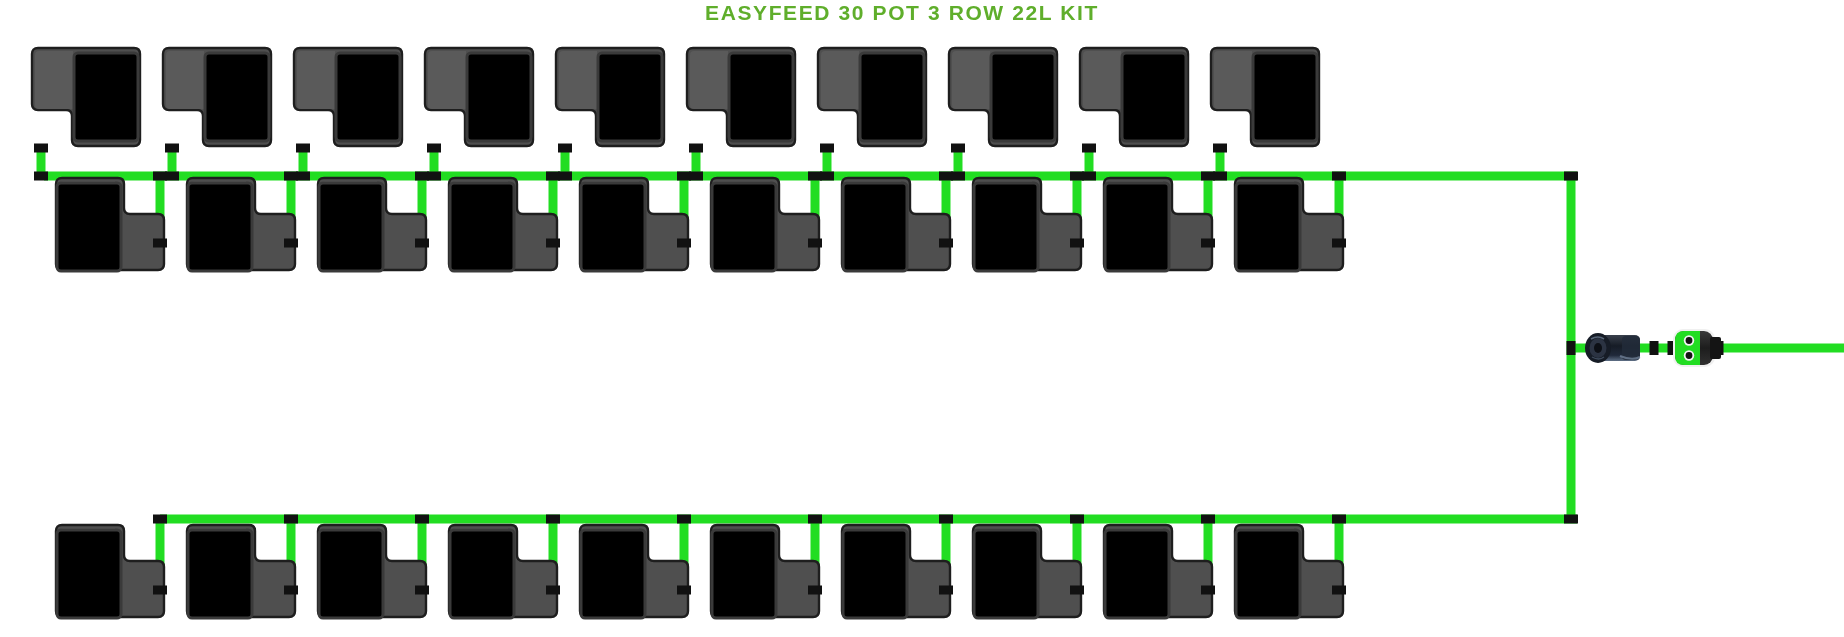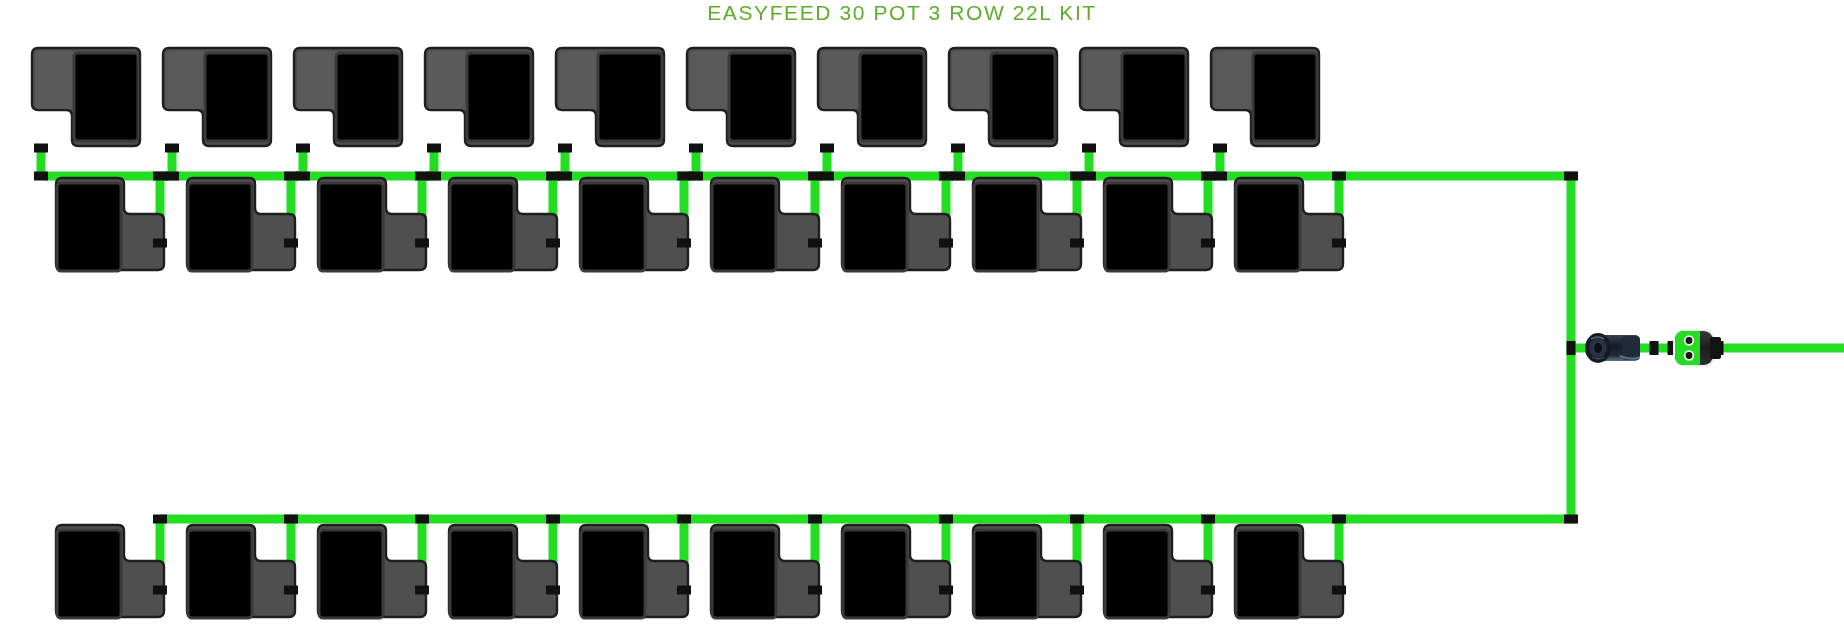--- a/index.html
+++ b/index.html
@@ -21,21 +21,21 @@
   }
   #kit-title {
     position: absolute;
     top: 0;
     left: 0;
     width: 1804px;
     text-align: center;
     font-family: "Liberation Sans", sans-serif;
     font-size: 21px;
     letter-spacing: 1.6px;
-    font-weight: 400;
+    font-weight: 700;
     color: #5fae2b;
     line-height: 26px;
     white-space: nowrap;
     user-select: none;
   }
   #kit-svg {
     position: absolute;
     top: 0;
     left: 0;
     display: block;

